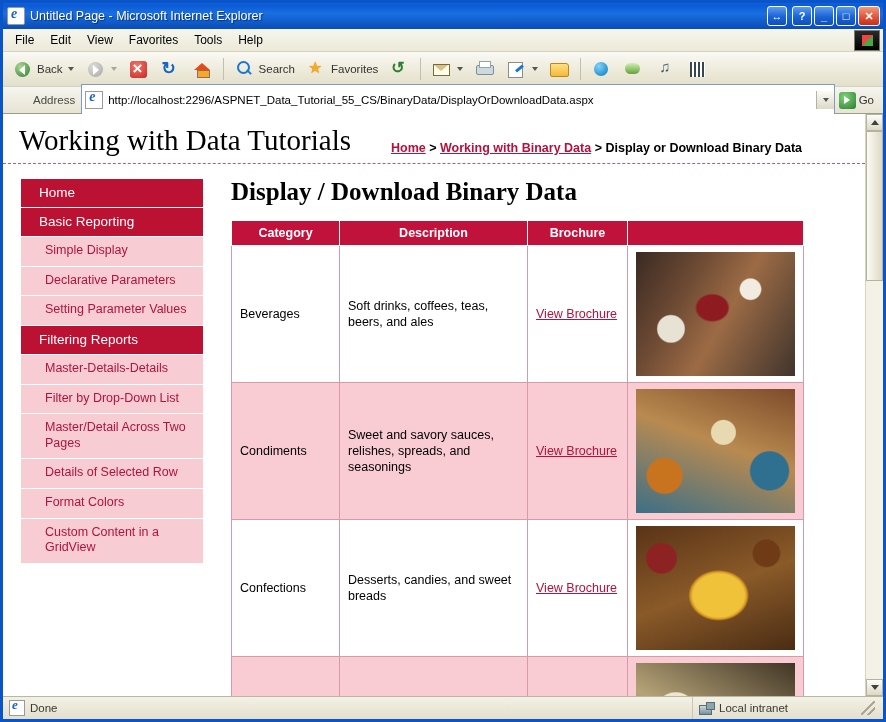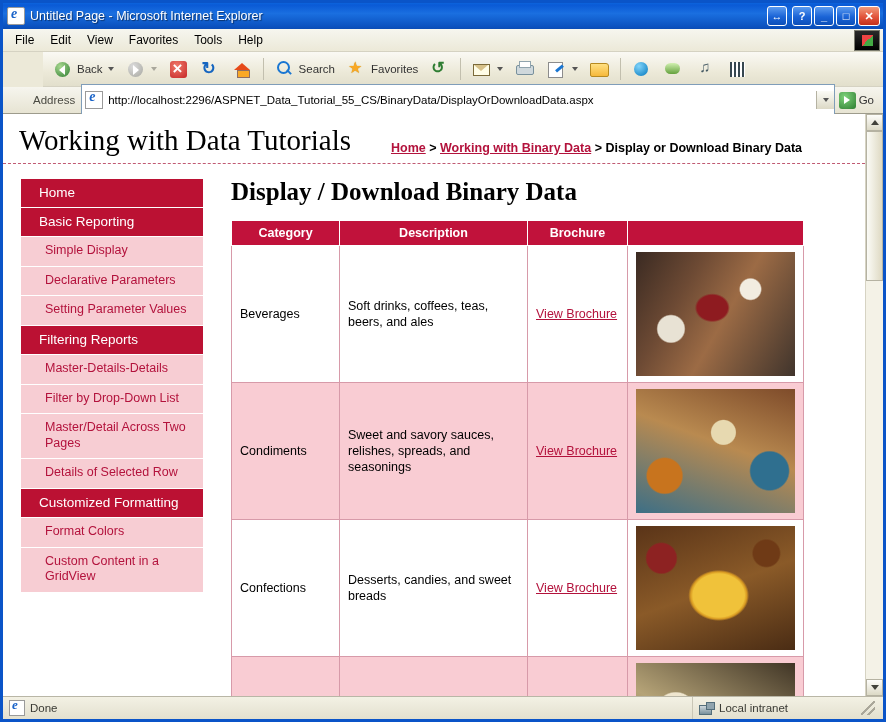--- a/index.html
+++ b/index.html
@@ -117,21 +117,20 @@
   
   .toolbar {
     height: 34px;
     display: flex;
     align-items: center;
     background: linear-gradient(to bottom, #faf9f4, #ece9d8 60%, #e2dfcc);
     border-bottom: 1px solid #d5d2c2;
     padding-left: 4px;
     flex: none;
     gap: 1px;
-    margin-left: 40px;
   }
   .tb-btn {
     display: flex;
     align-items: center;
     gap: 4px;
     padding: 3px 5px;
     border-radius: 3px;
     color: #333;
     font-size: 11.5px;
     white-space: nowrap;
@@ -776,21 +775,20 @@
           <div class="nav-top">Home</div>
           <div class="nav-top">Basic Reporting</div>
           <div class="nav-sub">Simple Display</div>
           <div class="nav-sub">Declarative Parameters</div>
           <div class="nav-sub">Setting Parameter Values</div>
           <div class="nav-top">Filtering Reports</div>
           <div class="nav-sub">Master-Details-Details</div>
           <div class="nav-sub">Filter by Drop-Down List</div>
           <div class="nav-sub">Master/Detail Across Two Pages</div>
           <div class="nav-sub">Details of Selected Row</div>
-          <div class="nav-top">Customized Formatting</div>
           <div class="nav-sub">Format Colors</div>
           <div class="nav-sub">Custom Content in a GridView</div>
         </div>
 
         <div class="main">
           <h1>Display / Download Binary Data</h1>
 
           <table class="grid">
             <colgroup>
               <col class="col-cat">

